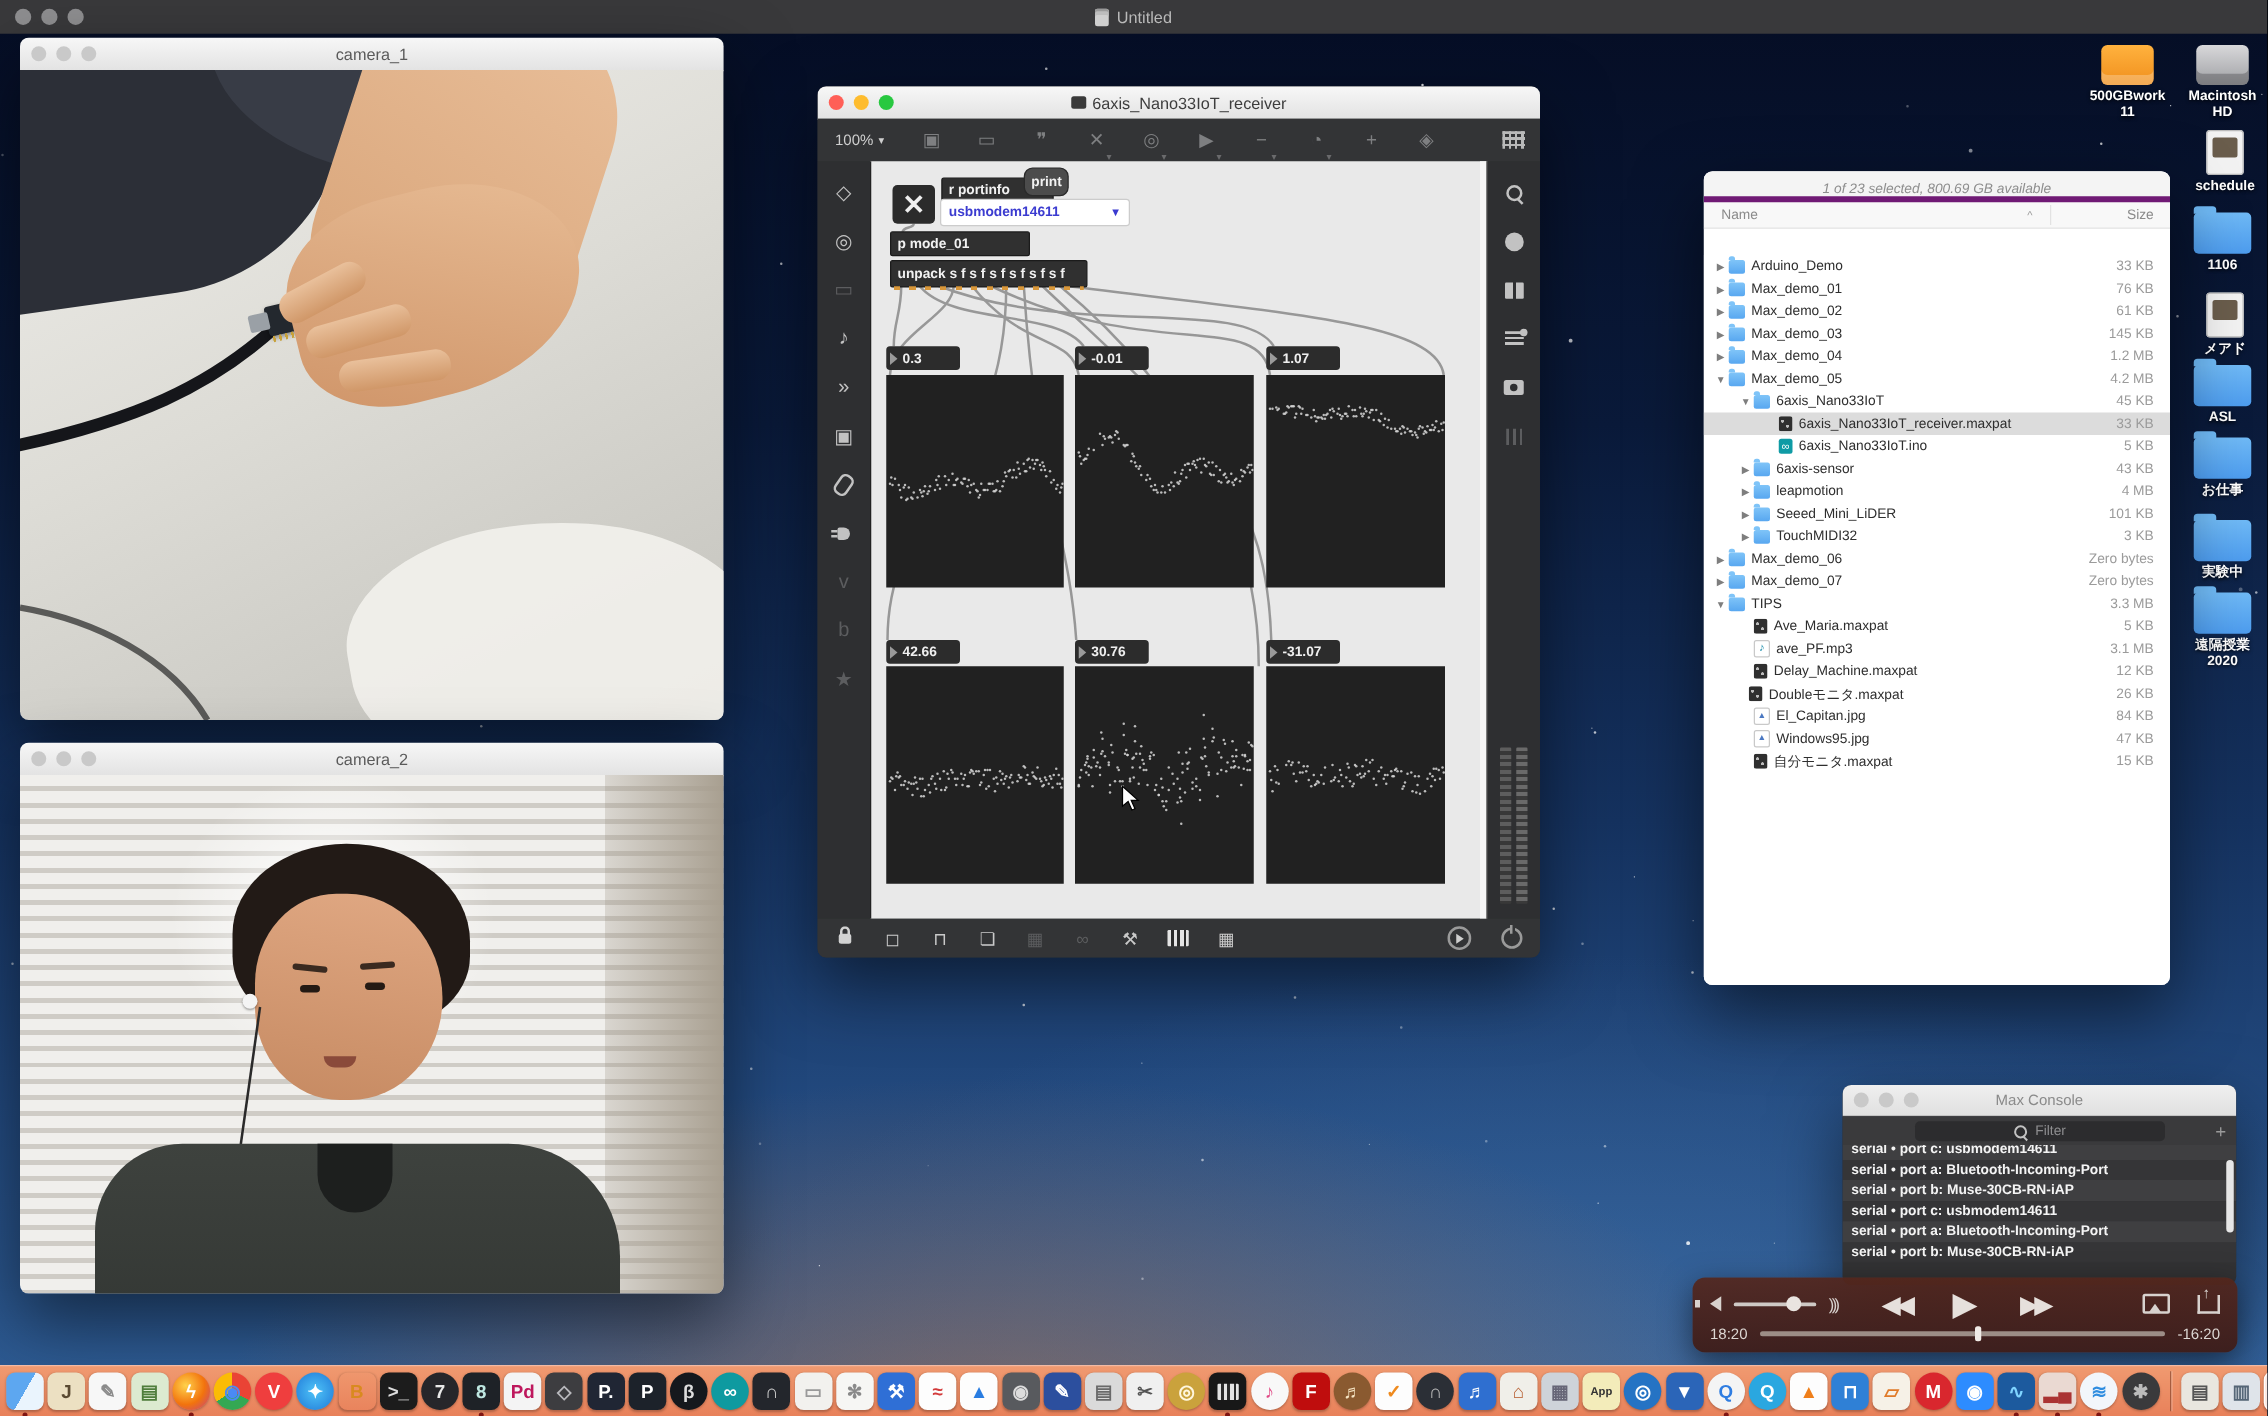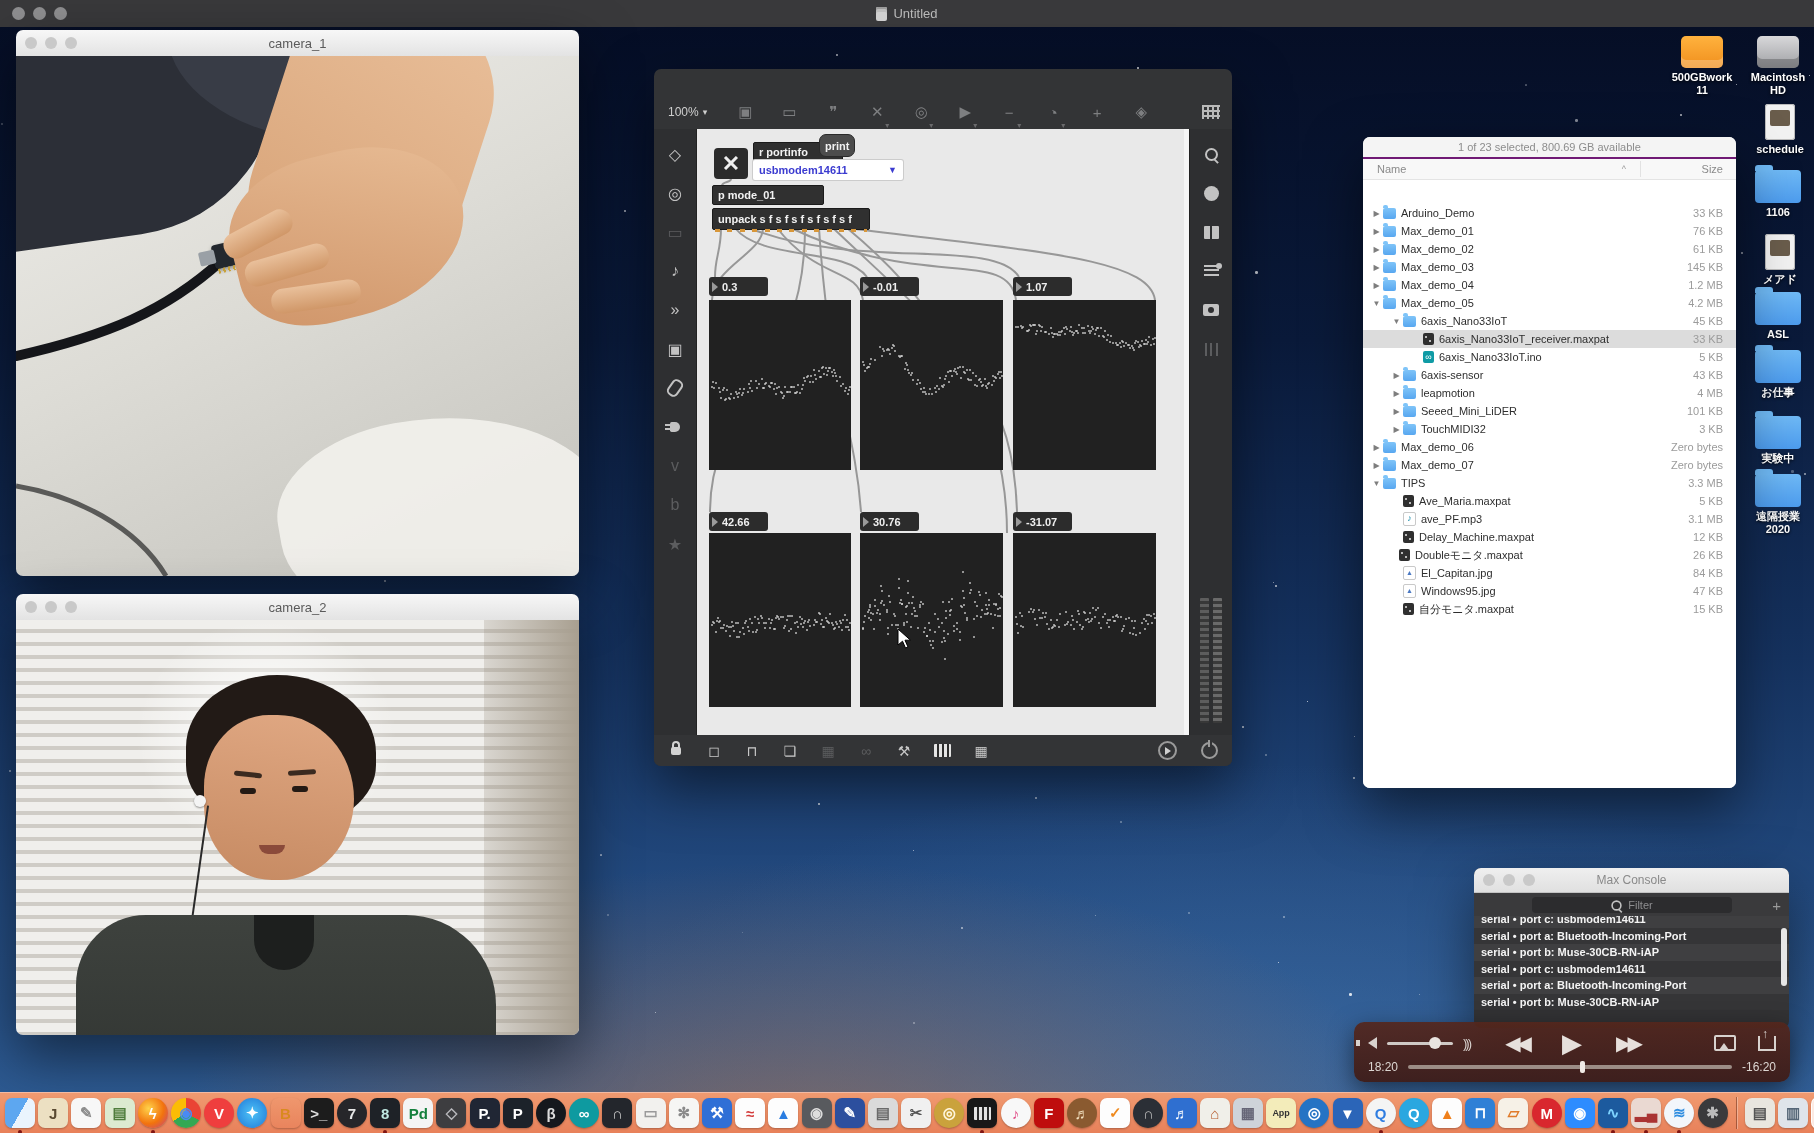--- a/index.html
+++ b/index.html
@@ -118,21 +118,21 @@
   .css-fad{width:13px;height:13px;background:repeating-linear-gradient(90deg,#5c5d5f 0 2px,transparent 2px 5.5px);}
   .css-clip{width:8px;height:14px;border:2px solid #c2c2c2;border-radius:5px;position:relative;transform:rotate(35deg);}
   .css-plug{width:10px;height:10px;background:#c2c2c2;border-radius:2px 6px 6px 2px;position:relative;}
   .css-plug::after{content:"";position:absolute;left:-5px;top:2px;width:5px;height:2px;background:#c2c2c2;box-shadow:0 4px 0 #c2c2c2;}
 
   
   #finder{background:#fff;}
   #finder .titlebar{font-size:13px;color:#7c7c7c;}
   .folder-mini{width:15px;height:11px;background:linear-gradient(#7fc4f8,#55a4ef);border-radius:2px;position:relative;margin-right:5px;}
   .folder-mini::before{content:"";position:absolute;left:0;top:-3px;width:6px;height:3px;background:#7fc4f8;border-radius:2px 2px 0 0;}
-  .f-status{height:20px;background:#f4f4f4;border-bottom:2px solid #701a75;display:flex;align-items:center;justify-content:center;font-size:11px;color:#8d8d8d;}
+  .f-status{height:20px;background:#f4f4f4;border-bottom:5px solid #701a75;display:flex;align-items:flex-end;justify-content:center;font-size:11px;color:#8d8d8d;font-style:italic;}
   .f-header{height:20px;background:#f8f8f8;border-bottom:1px solid #e4e4e4;display:flex;align-items:center;font-size:11px;color:#8a8a8a;position:relative;}
   .f-header .hname{padding-left:14px;}
   .f-header .hcaret{position:absolute;right:110px;font-size:9px;color:#9a9a9a;}
   .f-header .hdiv{position:absolute;right:95px;top:2px;bottom:2px;width:1px;background:#e2e2e2;}
   .f-header .hsize{position:absolute;right:13px;}
   #finder-rows{position:absolute;left:0;top:67px;right:0;bottom:0;background:#fff;}
   .frow{height:18px;display:flex;align-items:center;font-size:11px;color:#2e2e2e;position:relative;}
   .frow.sel{background:#dcdcdc;}
   .disc{width:11px;text-align:center;font-size:8px;color:#7e7e7e;flex:0 0 auto;}
   .fsize{position:absolute;right:13px;color:#9b9b9b;}
@@ -440,20 +440,29 @@
         <div class="mouth"></div>
         <div class="earbud"></div>
         <div class="cord"></div>
         <div class="shoulders"></div>
         <div class="collar"></div>
       </div>
     </div>
   </div>
 
   <div class="win" id="maxwin" style="left:654px;top:69px;width:578px;height:697px;">
+    <div class="titlebar">
+      <div class="dots">
+        <div class="dot r"></div>
+        <div class="dot y"></div>
+        <div class="dot g"></div>
+      </div>
+      <span class="mini-ic" style="width:12px;height:10px;background:#3a3a3a;border-radius:2px;"></span>
+      <span>6axis_Nano33IoT_receiver</span>
+    </div>
 
     <div class="max-toolbar">
       <div class="zoom-ctl">
         <span>100%</span>
           <span style="font-size:9px;">▾</span>
       </div>
       <div class="tb-icons" id="max-toolbar-icons">
           <span class="tbi">▣</span>
           <span class="tbi">▭</span>
           <span class="tbi">❞</span>
@@ -1493,21 +1502,21 @@
       </div>
       <div class="dicon" style="background: rgb(28, 28, 28); color: rgb(221, 221, 221);">
         <span>&gt;_</span>
       </div>
       <div class="dicon circle" style="background: rgb(38, 38, 42); color: rgb(232, 232, 232);">
         <span>7</span>
       </div>
       <div class="dicon run" style="background: rgb(30, 34, 39); color: rgb(191, 232, 226);">
         <span>8</span>
       </div>
-      <div class="dicon" style="background: rgb(244, 244, 244); color: #15803d; align-items: center;">
+      <div class="dicon" style="background: rgb(244, 244, 244); color: #be185d; align-items: center;">
         <span>Pd</span>
       </div>
       <div class="dicon" style="background: rgb(61, 61, 64); color: rgb(185, 185, 189);">
         <span>◇</span>
       </div>
       <div class="dicon" style="background: rgb(32, 38, 52); color: rgb(255, 255, 255);">
         <span>P.</span>
       </div>
       <div class="dicon" style="background: rgb(28, 34, 42); color: rgb(255, 255, 255);">
         <span>P</span>

